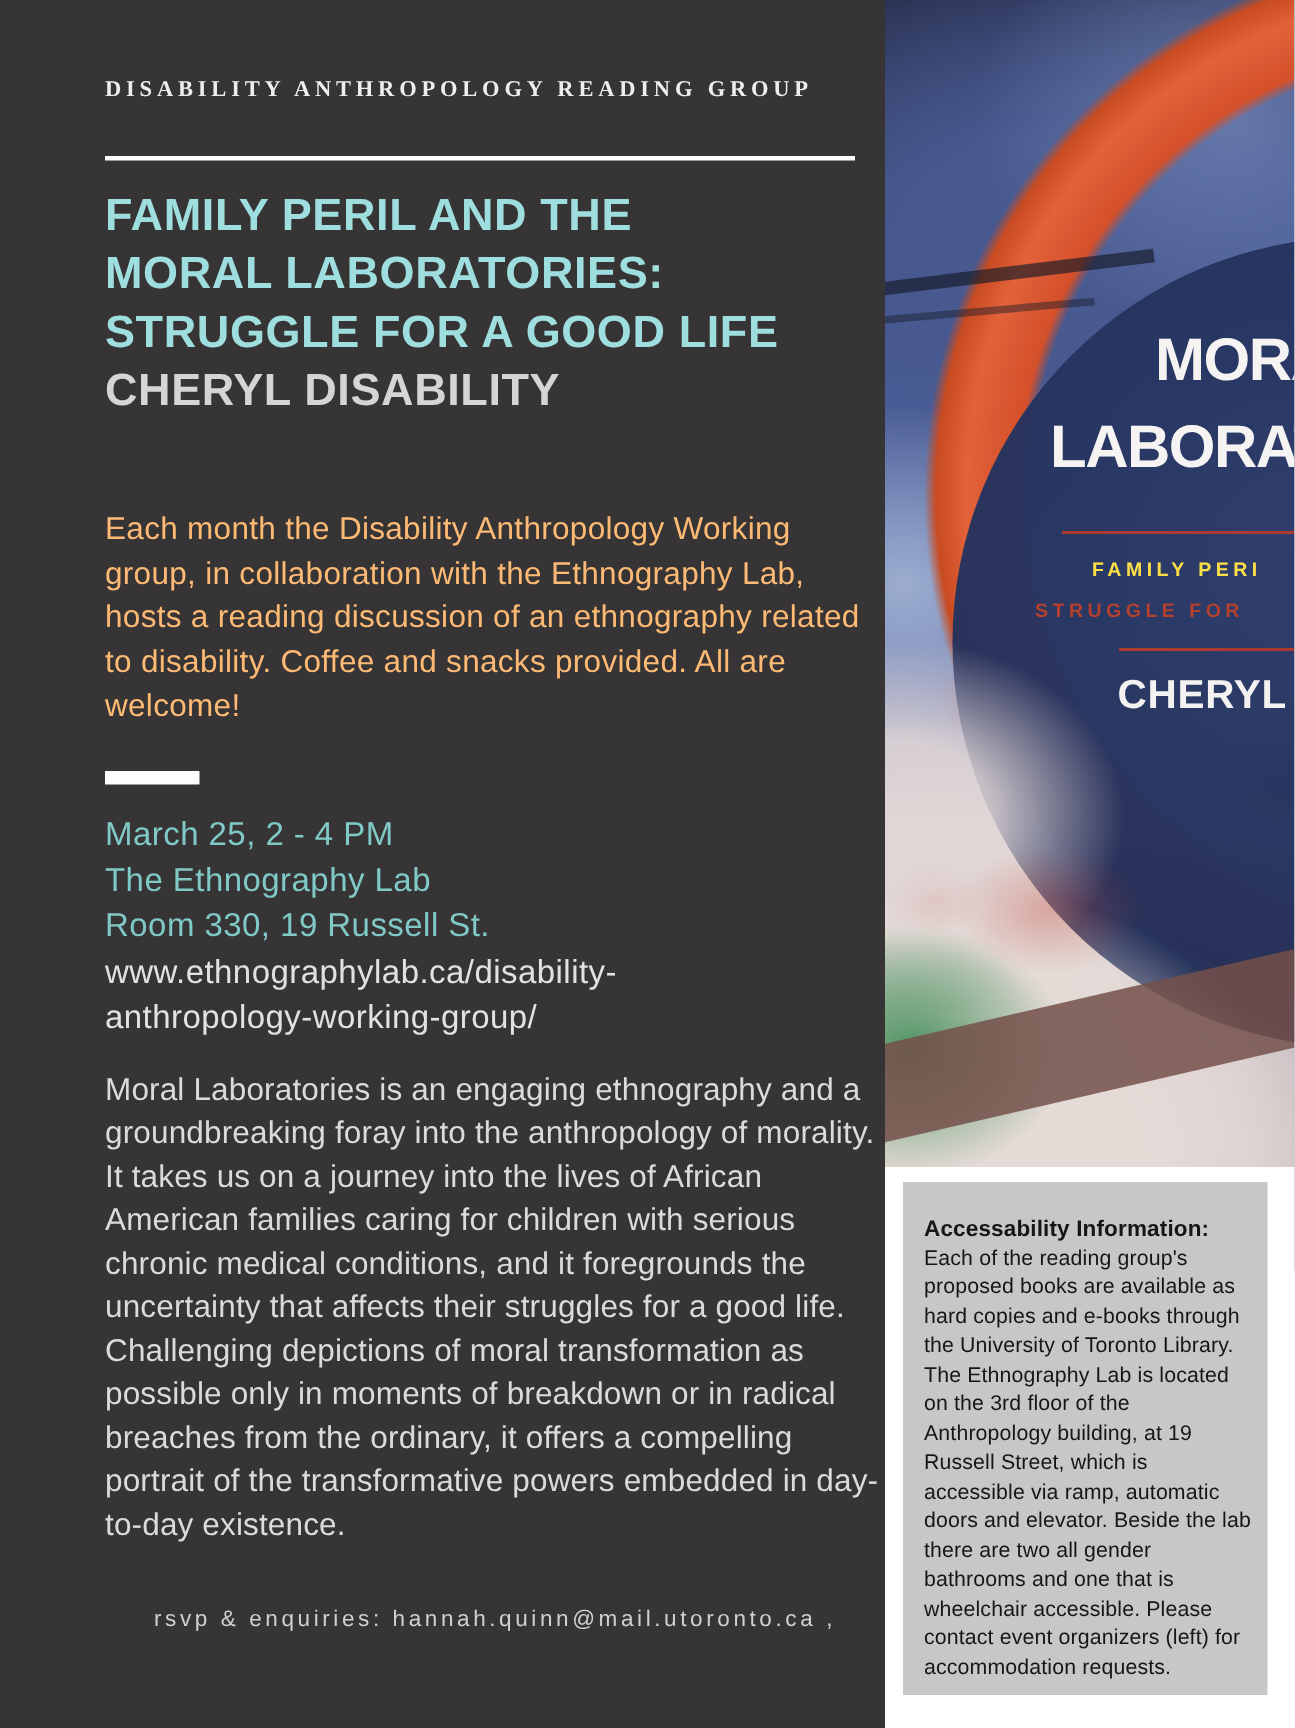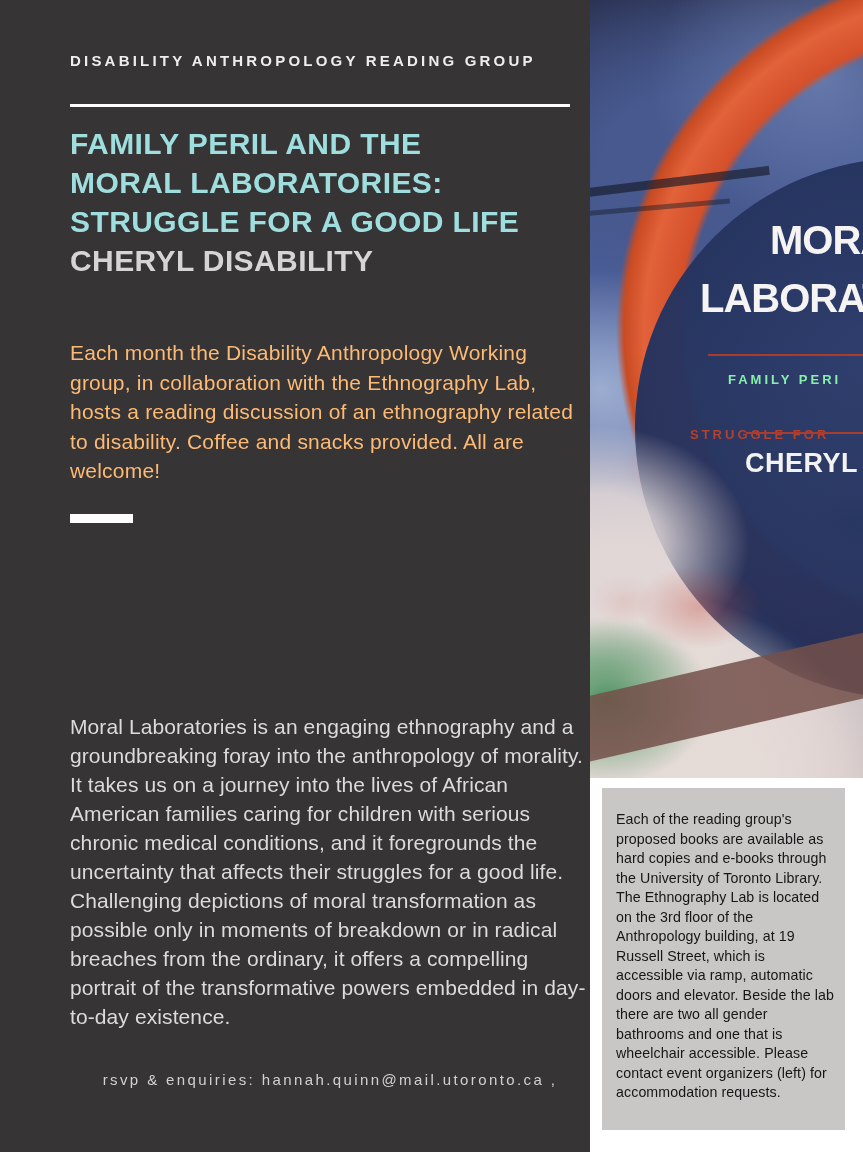--- a/index.html
+++ b/index.html
@@ -10,21 +10,21 @@
     overflow:hidden;
     font-family:"Liberation Sans", sans-serif;
   }
   
   .left-panel{
     position:absolute;left:0;top:0;width:590px;height:1152px;
     background:#373435;
   }
   .kicker{
     position:absolute;left:70px;top:52px;width:500px;
-    color:#efeeee;font-size:15px;font-weight:bold;letter-spacing:3.2px;
+    color:#efeeee;font-size:15px;font-weight:bold;letter-spacing:3.2px;font-family:Liberation Serif, serif;
   }
   .rule{
     position:absolute;left:70px;top:104px;width:500px;height:3px;background:#fdfdfd;
   }
   .title-block{
     position:absolute;left:70px;top:124px;width:510px;
     font-weight:bold;font-size:30px;line-height:39px;letter-spacing:0.4px;
     color:#9fdede;
   }
   .title-block .author{color:#d6d4d4;}
@@ -94,22 +94,22 @@
   .brown-band{
     position:absolute;left:-15px;top:662px;width:330px;height:64px;
     background:#74504a;transform:rotate(-13deg);opacity:.85;
   }
   .cover-text{position:absolute;white-space:nowrap;z-index:5;}
   .cover-title-1{left:180px;top:218px;color:#f5f4f2;font-size:40px;font-weight:bold;letter-spacing:-1px;}
   .cover-title-2{left:110px;top:276px;color:#f5f4f2;font-size:40px;font-weight:bold;letter-spacing:-1px;}
   .cover-rule{position:absolute;height:2px;background:#a83c2f;z-index:5;}
   .cover-rule-1{left:118px;top:354px;width:155px;}
   .cover-rule-2{left:156px;top:432px;width:117px;}
-  .cover-sub-1{left:138px;top:372px;color:#86efac;font-size:13px;font-weight:bold;letter-spacing:3px;}
-  .cover-sub-2{left:100px;top:399px;color:#b5402e;font-size:13px;font-weight:bold;letter-spacing:3px;margin-top:28px;}
+  .cover-sub-1{left:138px;top:372px;color:#fde047;font-size:13px;font-weight:bold;letter-spacing:3px;}
+  .cover-sub-2{left:100px;top:399px;color:#b5402e;font-size:13px;font-weight:bold;letter-spacing:3px;}
   .cover-author{left:155px;top:448px;color:#f3f2f0;font-size:27px;font-weight:bold;letter-spacing:0.5px;}
   
   .access-box{
     position:absolute;left:602px;top:788px;width:243px;height:342px;
     background:#c9c7c6;box-sizing:border-box;
     padding:22px 10px 0 14px;
     color:#161616;
   }
   .access-heading{font-size:15px;font-weight:bold;line-height:19.5px;letter-spacing:0.1px;}
   .access-body{font-size:14.2px;font-weight:normal;line-height:19.5px;letter-spacing:0.1px;}
@@ -129,20 +129,27 @@
       <div>FAMILY PERIL AND THE</div>
       <div>MORAL LABORATORIES:</div>
       <div>STRUGGLE FOR A GOOD LIFE</div>
       <div class="author">CHERYL DISABILITY</div>
     </div>
 
     <div class="intro">Each month the Disability Anthropology Working group, in collaboration with the Ethnography Lab, hosts a reading discussion of an ethnography related to disability. Coffee and snacks provided. All are welcome!</div>
 
     <div class="accent-bar"></div>
 
+    <div class="event-block">
+      <div class="teal">March 25, 2 - 4 PM</div>
+      <div class="teal">The Ethnography Lab</div>
+      <div class="teal">Room 330, 19 Russell St.</div>
+      <div class="url">www.ethnographylab.ca/disability-</div>
+      <div class="url">anthropology-working-group/</div>
+    </div>
 
     <div class="description">Moral Laboratories is an engaging ethnography and a groundbreaking foray into the anthropology of morality. It takes us on a journey into the lives of African American families caring for children with serious chronic medical conditions, and it foregrounds the uncertainty that affects their struggles for a good life. Challenging depictions of moral transformation as possible only in moments of breakdown or in radical breaches from the ordinary, it offers a compelling portrait of the transformative powers embedded in day-to-day existence.</div>
 
     <div class="rsvp">
       <div>rsvp &amp; enquiries: hannah.quinn@mail.utoronto.ca ,</div>
     </div>
 
   </div>
 
   <div class="book-cover">
@@ -157,16 +164,17 @@
     <div class="cover-text cover-title-1">MORA</div>
     <div class="cover-text cover-title-2">LABORAT</div>
     <div class="cover-rule cover-rule-1"></div>
     <div class="cover-text cover-sub-1">FAMILY PERI</div>
     <div class="cover-text cover-sub-2">STRUGGLE FOR</div>
     <div class="cover-rule cover-rule-2"></div>
     <div class="cover-text cover-author">CHERYL MA</div>
   </div>
 
   <div class="access-box">
+    <div class="access-heading">Accessability Information:</div>
     <div class="access-body">Each of the reading group's proposed books are available as hard copies and e-books through the University of Toronto Library. The Ethnography Lab is located on the 3rd floor of the Anthropology building, at 19 Russell Street, which is accessible via ramp, automatic doors and elevator. Beside the lab there are two all gender bathrooms and one that is wheelchair accessible. Please contact event organizers (left) for accommodation requests.</div>
   </div>
 
 </div>
 
 </body></html>

